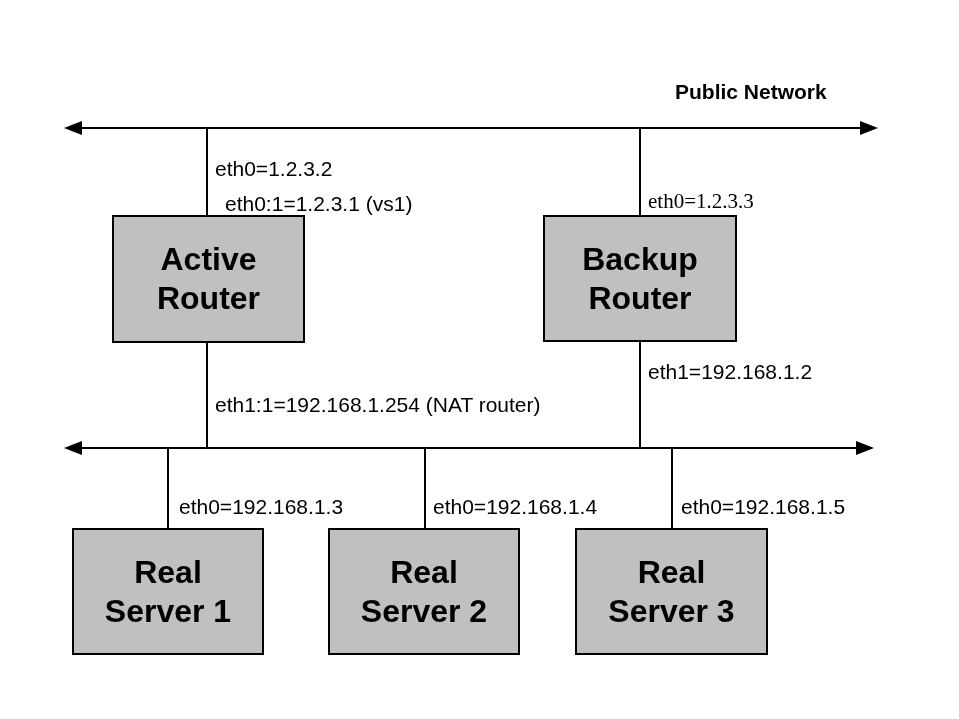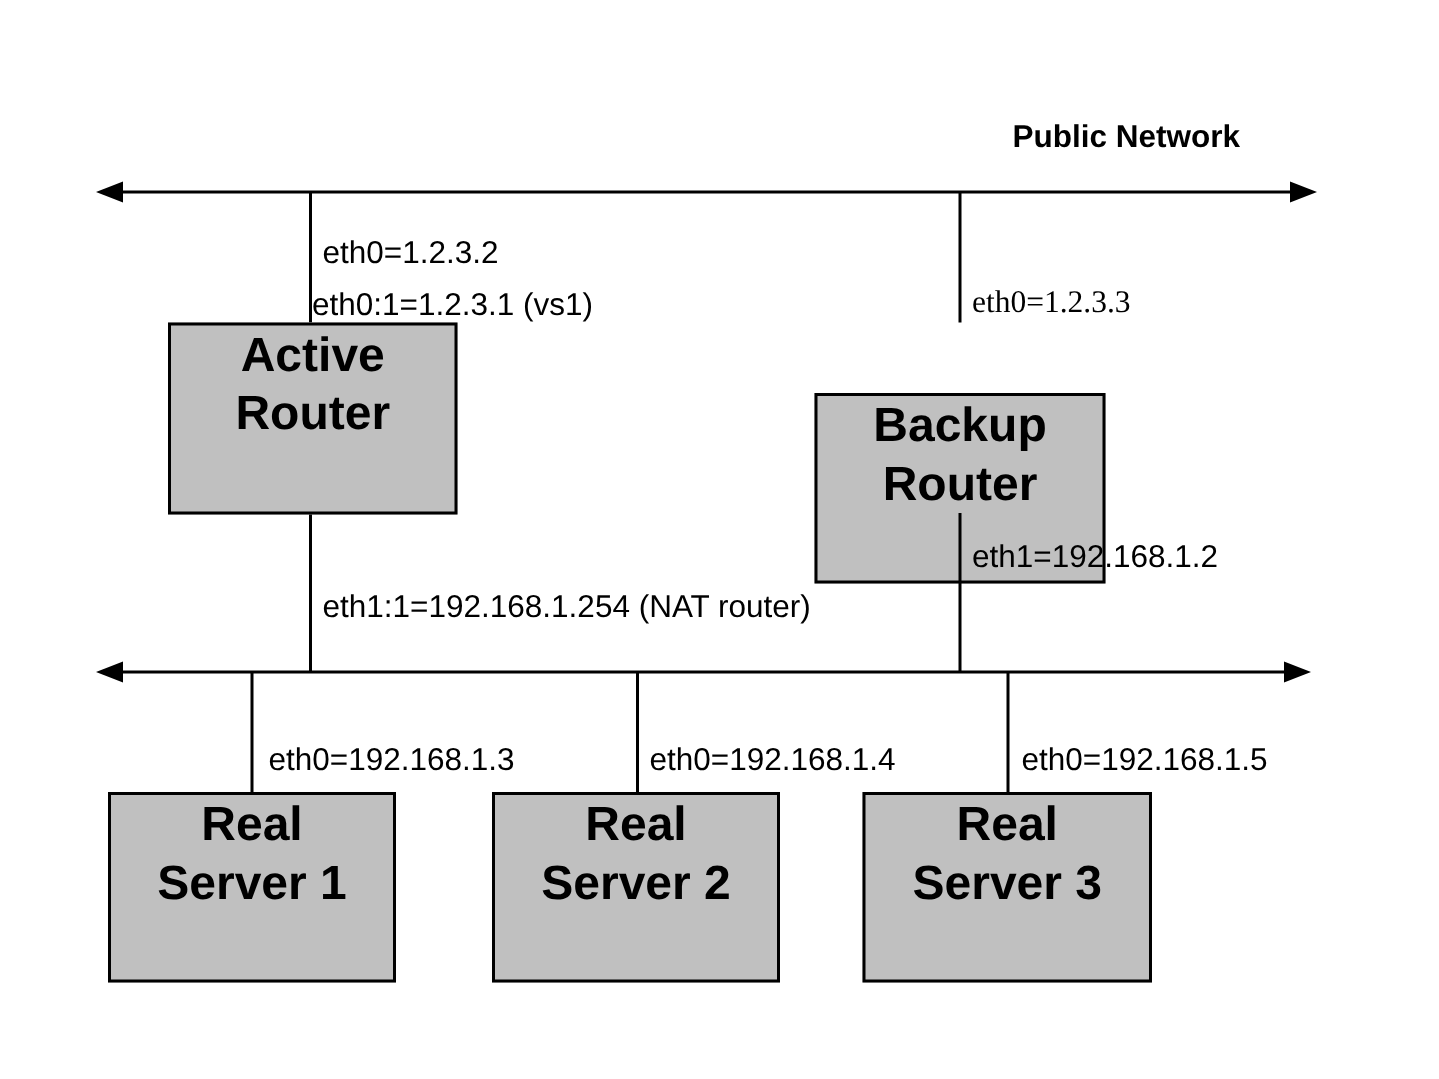--- a/index.html
+++ b/index.html
@@ -32,20 +32,21 @@
   .arrow.left  { border-right: 18px solid #000000; }
   .arrow.right { border-left: 18px solid #000000; }
   .node-box {
     position: absolute;
     box-sizing: border-box;
     background: #c0c0c0;
     border: 2px solid #000000;
     display: flex;
     flex-direction: column;
     align-items: center;
+    justify-content: center;
     text-align: center;
     font-weight: bold;
     font-size: 32px;
     line-height: 39px;
   }
   .net-label {
     position: absolute;
     font-weight: bold;
     font-size: 21px;
     line-height: 22px;
@@ -65,28 +66,28 @@
 
   <div class="net-label" style="left:675px; top:81px;">Public Network</div>
   <div class="hline" style="left:78px; top:127px; width:786px;"></div>
   <div class="arrow left" style="left:64px; top:121px;"></div>
   <div class="arrow right" style="left:860px; top:121px;"></div>
 
   <div class="vline" style="left:206px; top:128px; height:87px;"></div>
   <div class="vline" style="left:639px; top:128px; height:87px;"></div>
 
   <div class="eth-label" style="left:215px; top:158px;">eth0=1.2.3.2</div>
-  <div class="eth-label" style="left:208px; top:193px;">eth0:1=1.2.3.1 (vs1)</div>
+  <div class="eth-label" style="left:225px; top:193px;">eth0:1=1.2.3.1 (vs1)</div>
   <div class="eth-label" style="left:648px; top:190px;font-family:Liberation Serif, serif;">eth0=1.2.3.3</div>
 
   <div class="node-box" style="left:112px; top:215px; width:193px; height:128px;">
     <span>Active</span>
     <span>Router</span>
   </div>
-  <div class="node-box" style="left:543px; top:215px; width:194px; height:127px;margin-top:47px;">
+  <div class="node-box" style="left:543px; top:215px; width:194px; height:127px;">
     <span>Backup</span>
     <span>Router</span>
   </div>
 
   <div class="vline" style="left:206px; top:343px; height:105px;"></div>
   <div class="vline" style="left:639px; top:342px; height:106px;"></div>
 
   <div class="eth-label" style="left:215px; top:394px;">eth1:1=192.168.1.254 (NAT router)</div>
   <div class="eth-label" style="left:648px; top:361px;text-align:right;">eth1=192.168.1.2</div>
 

